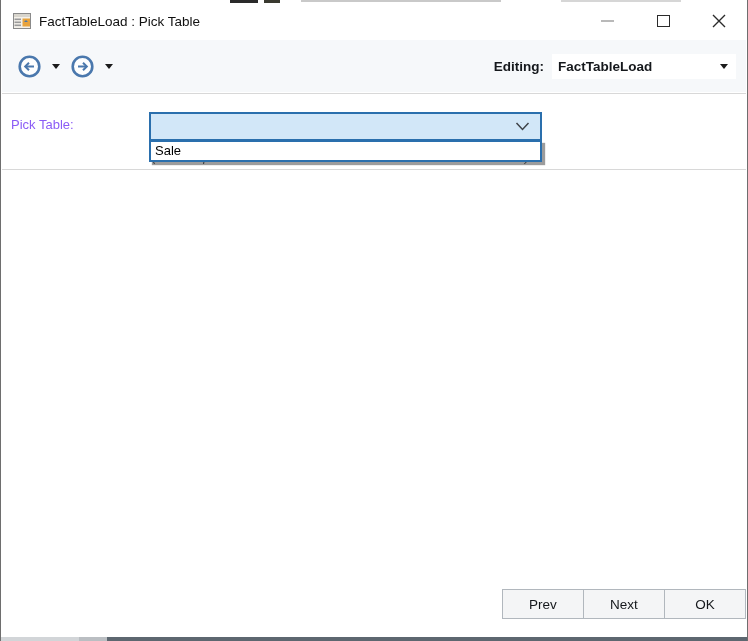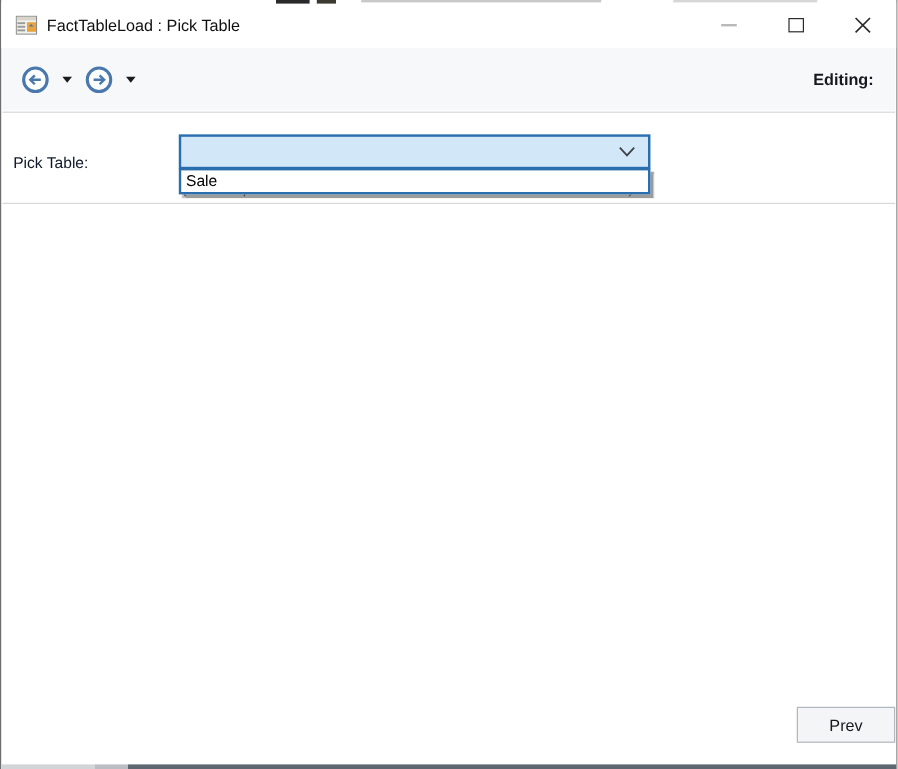--- a/index.html
+++ b/index.html
@@ -44,21 +44,21 @@
   }
   .editing-value { font-size:13.5px; font-weight:700; color:#15181c; }
   .editing-caret { position:absolute; right:8px; top:10px; width:0; height:0;
     border-left:4px solid transparent; border-right:4px solid transparent; border-top:5px solid #1b1b1b; }
 
   
   .panel {
     position:absolute; top:93px; left:1px; right:1px; height:77px; background:#fff;
     border-top:1px solid #d8d8d8; border-bottom:1px solid #d8d8d8;
   }
-  .pick-label { position:absolute; left:9px; top:34px; font-size:13px; color:#0f172a; }
+  .pick-label { position:absolute; left:9px; top:23px; font-size:13px; color:#8b5cf6; }
   .combo {
     position:absolute; left:147px; top:18px; width:393px; height:29px;
     background:#d2e7f8; border:2px solid #2a6fad;
   }
   .combo-chevron { position:absolute; right:10px; top:7px; }
   .combo-hint {
     position:absolute; left:150px; top:55px; width:400px; z-index:1;
     font-size:13px; font-style:italic; color:#2b3138; white-space:nowrap;
   }
   .droplist {
@@ -127,20 +127,24 @@
       <div class="caret-down"></div>
       <svg class="nav-circle" viewBox="0 0 23 23">
         <circle cx="11.5" cy="11.5" r="9.8" fill="#fdfefe" stroke="#4a78ad" stroke-width="2.6"></circle>
         <path d="M7 11.5 H15" stroke="#4a78ad" stroke-width="2" fill="none"></path>
         <path d="M12 7.8 L15.8 11.5 L12 15.2" stroke="#4a78ad" stroke-width="2" fill="none"></path>
       </svg>
       <div class="caret-down"></div>
     </div>
     <div class="toolbar-right">
       <span class="editing-label">Editing:</span>
+      <div class="editing-combo">
+        <span class="editing-value">FactTableLoad</span>
+        <div class="editing-caret"></div>
+      </div>
     </div>
   </div>
 
   <div class="panel">
     <span class="pick-label">Pick Table:</span>
 
     <div class="combo">
       <span></span>
       <svg class="combo-chevron" width="15" height="11" viewBox="0 0 15 11">
         <path d="M1.5 2 L7.5 8.5 L13.5 2" stroke="#3e4349" stroke-width="1.5" fill="none"></path>
@@ -149,16 +153,18 @@
 
     <span class="combo-hint">(This dropdown shows tables marked as Facts in ADM Database)</span>
 
     <div class="droplist">
       <div class="droplist-item">Sale</div>
     </div>
   </div>
 
   <div class="footer">
     <button class="btn">Prev</button>
+    <button class="btn">Next</button>
+    <button class="btn">OK</button>
   </div>
 
   <div class="bottom-bar"></div>
 </div>
 
 </body></html>

